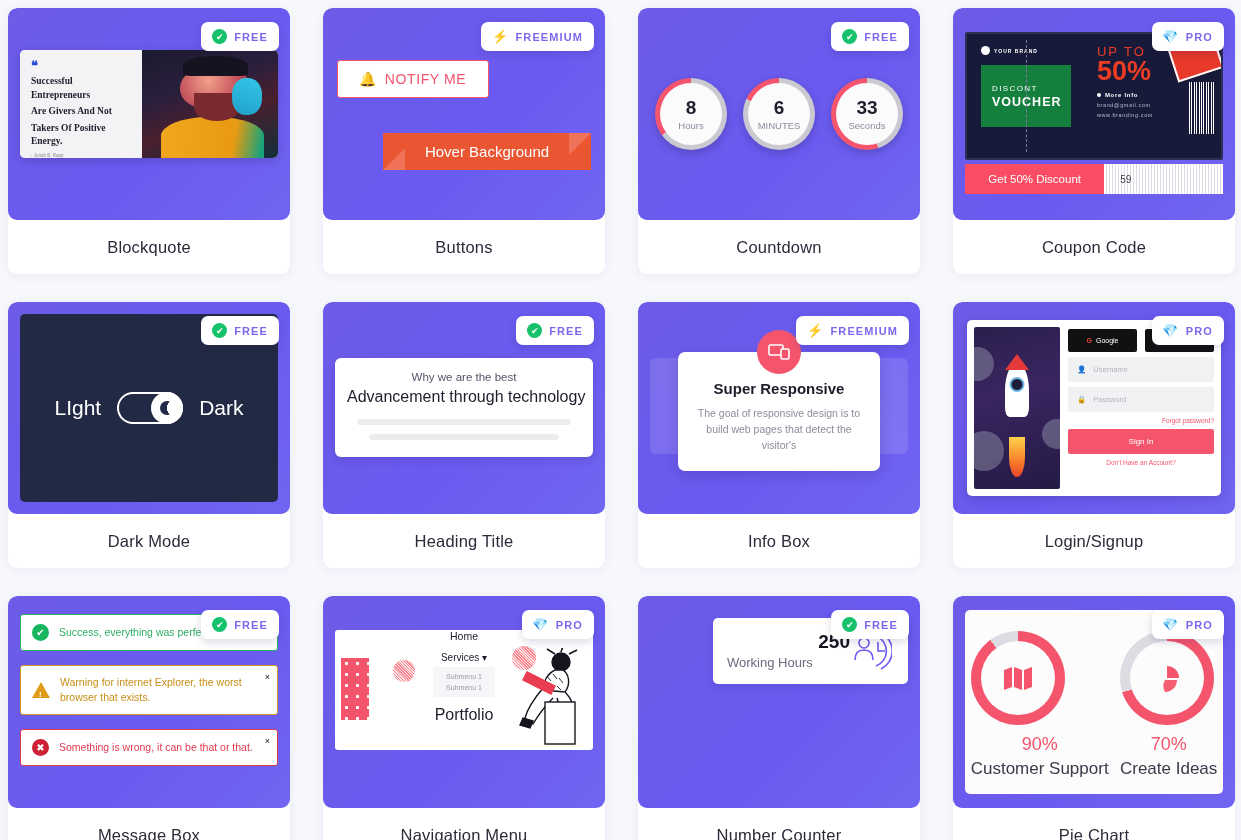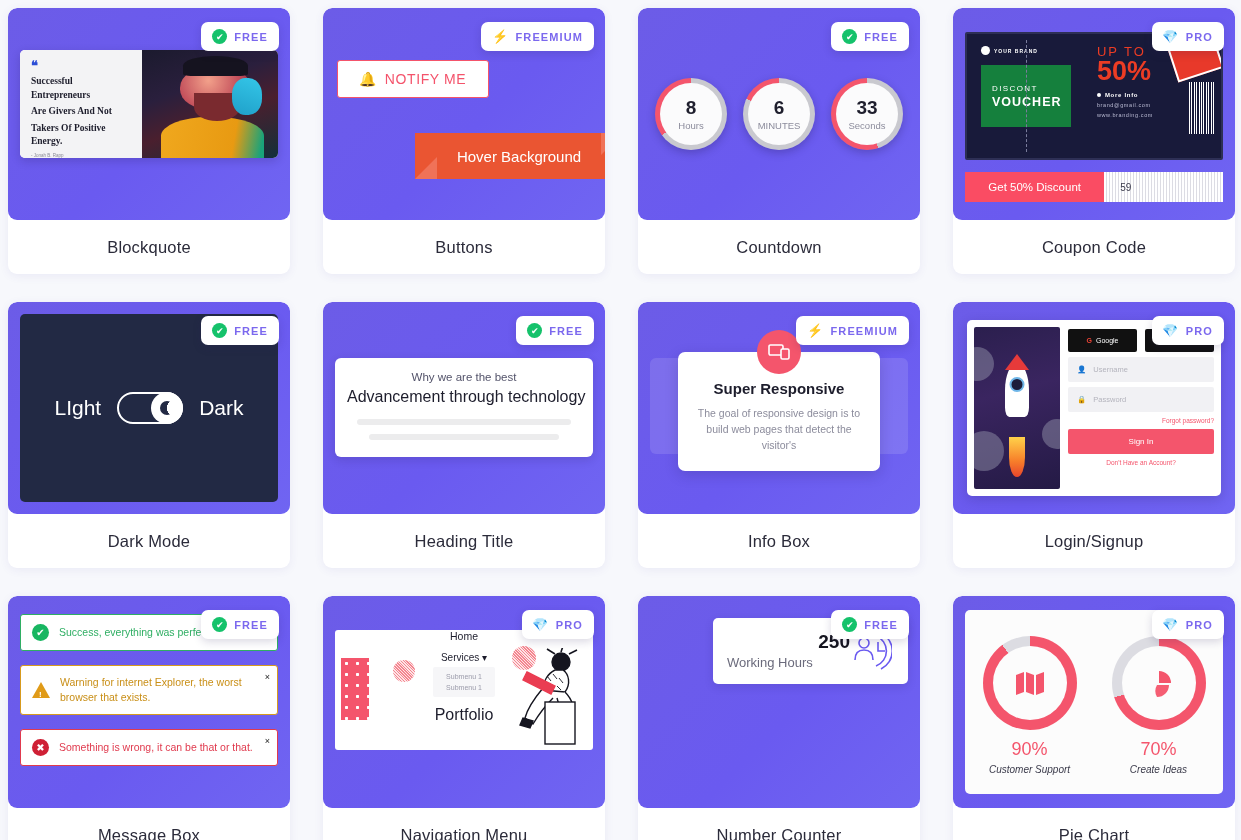--- a/index.html
+++ b/index.html
@@ -88,23 +88,23 @@
   .bq-hand{position:absolute;right:12%;top:26%;width:22%;height:34%;border-radius:45%;
     background:linear-gradient(200deg,#34c6e8,#1fa0c9);z-index:3;}
   .bq-beard{position:absolute;left:38%;top:40%;width:34%;height:26%;border-radius:0 0 50% 50%;
     background:#7a2a2f;z-index:2;}
 
   
   .notify { position:absolute; left:14px; top:52px; width:152px; height:38px;
     background:#fff; border:1.5px solid #f4536b; border-radius:3px;
     display:flex; align-items:center; justify-content:center; gap:7px;
     color:#f4536b; font-size:14px; letter-spacing:.6px; }
-  .hoverbg { position:absolute; left:60px; top:125px; width:208px; height:46px;
+  .hoverbg { position:absolute; left:60px; top:125px; width:208px; height:37px;
     background:#ea5532; color:#fff; font-size:15px;
-    display:flex; align-items:center; justify-content:center; overflow:hidden;margin-left:32px; }
+    display:flex; align-items:center; justify-content:center; overflow:hidden; }
   .hoverbg::before{content:"";position:absolute;left:0;bottom:0;border-style:solid;
     border-width:0 0 22px 22px;border-color:transparent transparent #f07258 transparent;}
   .hoverbg::after{content:"";position:absolute;right:0;top:0;border-style:solid;
     border-width:22px 22px 0 0;border-color:#f07258 transparent transparent transparent;}
 
   
   .cd { position:absolute; inset:0; display:flex; align-items:center; justify-content:center; gap:16px; }
   .ring { width:72px;height:72px;border-radius:50%; display:flex; flex-direction:column;
     align-items:center; justify-content:center; background:#fcfcfc;
     box-shadow:0 3px 8px rgba(25,15,60,.25); position:relative; }
@@ -127,21 +127,21 @@
   .cp-up{color:#ec3c24;font-size:13px;letter-spacing:2px;}
   .cp-50{color:#ec3c24;font-size:27px;font-weight:bold;line-height:.9;}
   .cp-mi{color:#fff;font-size:6px;font-weight:bold;letter-spacing:.7px;margin-top:9px;
     display:flex;align-items:center;gap:4px;}
   .cp-dot{width:4px;height:4px;border-radius:50%;background:#fff;}
   .cp-e{color:#b9bad2;font-size:5.5px;letter-spacing:.6px;margin-top:4px;}
   .cp-bar{position:absolute;right:6px;top:48px;width:26px;height:52px;
     background:repeating-linear-gradient(90deg,#fff 0 1px,#181a3a 1px 2.4px);}
   .cp-card{position:absolute;right:2px;top:2px;width:48px;height:40px;background:#e8392a;
     transform:rotate(-18deg);border:2px solid #fff;}
-  .cp-cta{position:absolute;left:12px;right:12px;top:164px;height:30px;display:flex;text-align:center;}
+  .cp-cta{position:absolute;left:12px;right:12px;top:156px;height:30px;display:flex;text-align:center;}
   .cp-red{width:54%;background:#fa4c63;color:#fff;font-size:11.5px;display:flex;
     align-items:center;justify-content:center;}
   .cp-white{flex:1;background:repeating-linear-gradient(90deg,#fff 0 2px,#dcdce3 2px 3px);
     color:#3a3a4a;font-size:10px;display:flex;align-items:center;padding-left:16px;}
 
   
   .dm { position:absolute; left:12px; right:12px; top:12px; bottom:12px;
         background:#222944; border-radius:5px; display:flex; align-items:center;
         justify-content:center; gap:16px; }
   .dm-t { color:#fff; font-size:21px; }
@@ -248,21 +248,21 @@
 
   
   .pc{position:absolute;left:12px;right:12px;top:14px;bottom:14px;background:#fcfcfc;
     border-radius:5px;display:flex;align-items:center;justify-content:space-around;padding-top:6px;}
   .pc-u{text-align:center;}
   .pc-ring{width:94px;height:94px;border-radius:50%;display:flex;align-items:center;
     justify-content:center;position:relative;}
   .pc-hole{width:74px;height:74px;border-radius:50%;background:#fcfcfc;display:flex;
     align-items:center;justify-content:center;}
   .pc-p{font-size:18px;color:#f4556c;margin-top:9px;}
-  .pc-c{font-size:10px;color:#3a3a4a;margin-top:4px;font-style:italic;}
+  .pc-c{font-size:17px;color:#3a3a4a;margin-top:4px;}
 </style>
 </head>
 <body>
 
 <div class="grid">
 
   <div class="card">
     <div class="preview">
       <div class="badge">
         <span class="tick">✔</span>

